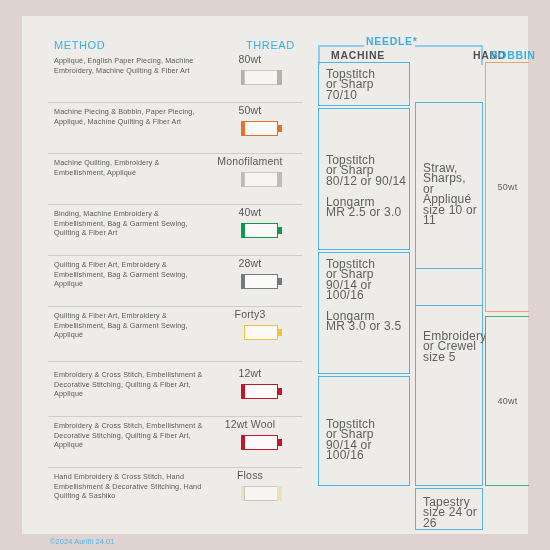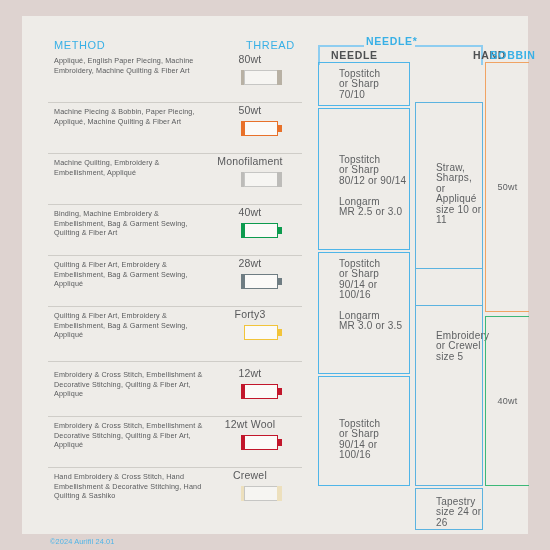--- a/index.html
+++ b/index.html
@@ -55,21 +55,21 @@
   #needle-brk-l{position:absolute;left:13px;top:29px;width:46px;height:2px;background:#8ecdf0;}
   #needle-brk-r{position:absolute;left:110px;top:29px;width:68px;height:2px;background:#8ecdf0;}
   #needle-brk-ld{position:absolute;left:13px;top:29px;width:2px;height:20px;background:#8ecdf0;}
   #needle-brk-rd{position:absolute;left:176px;top:29px;width:2px;height:20px;background:#8ecdf0;}
   #h-machine{left:26px;top:33px;color:#4e5052;}
   #h-hand{left:132px;top:33px;color:#4e5052;margin-left:36px;}
   #h-bobbin{left:185px;top:33px;color:#38b0e6;}
 
   .bx{position:absolute;box-sizing:border-box;}
   .bx .txt{
-    position:absolute;left:20px;font-size:10px;line-height:10.4px;
+    position:absolute;left:7px;font-size:12px;line-height:10.4px;
     color:#5d5f61;letter-spacing:.2px;
   }
   .mbox{border:1.6px solid #4fb5e8;border-top:none;}
   .mbox.topline{border-top:1.6px solid #4fb5e8;}
   .hbox{border:1.6px solid #5bb3e0;}
   .bobbin{border:1.6px solid #f0a363;border-right:none;}
   .bobbin.green{border-color:#3cb878;}
   .bobbin .blab{
     position:absolute;left:0;width:100%;text-align:center;
     font-size:9px;color:#5d5f61;letter-spacing:.2px;
@@ -155,21 +155,21 @@
           <div class="methods">Embroidery &amp; Cross Stitch, Embellishment &amp; Decorative Stitching, Quilting &amp; Fiber Art, Appliqué</div>
           <div class="tlabel" style="top: -3px;">12wt Wool</div>
           <div class="spool" style="position: absolute; top: 14px;">
             <div class="cap-l" style="background: rgb(194, 22, 43);"></div>
             <div class="body" style="border-color: rgb(194, 22, 43); opacity: 1;"></div>
             <div class="cap-r" style="background: rgb(194, 22, 43);"></div>
           </div>
         </div>
         <div class="mrow" style="top: 456px;">
           <div class="methods">Hand Embroidery &amp; Cross Stitch, Hand Embellishment &amp; Decorative Stitching, Hand Quilting &amp; Sashiko</div>
-          <div class="tlabel" style="top: -3px;">Crewel</div>
+          <div class="tlabel" style="top: -3px;">Floss</div>
           <div class="spool grey" style="position: absolute; top: 14px;">
             <div class="cap-l" style="background: rgb(237, 224, 189);"></div>
             <div class="body"></div>
             <div class="cap-r" style="background: rgb(237, 224, 189); top: 0px; height: 15px;"></div>
           </div>
         </div>
         <div class="divider" style="top: 86px;"></div>
         <div class="divider" style="top: 137px;"></div>
         <div class="divider" style="top: 188px;"></div>
         <div class="divider" style="top: 239px;"></div>
@@ -179,21 +179,21 @@
         <div class="divider" style="top: 451px;"></div>
       </div>
   </div>
 
   <div id="right">
     <div class="ghdr" id="h-needle">NEEDLE*</div>
     <div id="needle-brk-l"></div>
     <div id="needle-brk-r"></div>
     <div id="needle-brk-ld"></div>
     <div id="needle-brk-rd"></div>
-    <div class="ghdr" id="h-machine">NEEDLE</div>
+    <div class="ghdr" id="h-machine">MACHINE</div>
     <div class="ghdr" id="h-hand">HAND</div>
     <div class="ghdr" id="h-bobbin">BOBBIN</div>
     <div id="grid-host">
         <div class="bx mbox topline" style="left: 13px; width: 92px; top: 46px; height: 44px;">
           <div class="txt" style="white-space: pre-line; top: 6px;">Topstitch
 or Sharp
 70/10</div>
         </div>
         <div class="bx mbox topline" style="left: 13px; width: 92px; top: 92px; height: 142px;">
           <div class="txt" style="white-space: pre-line; top: 46px;">Topstitch

